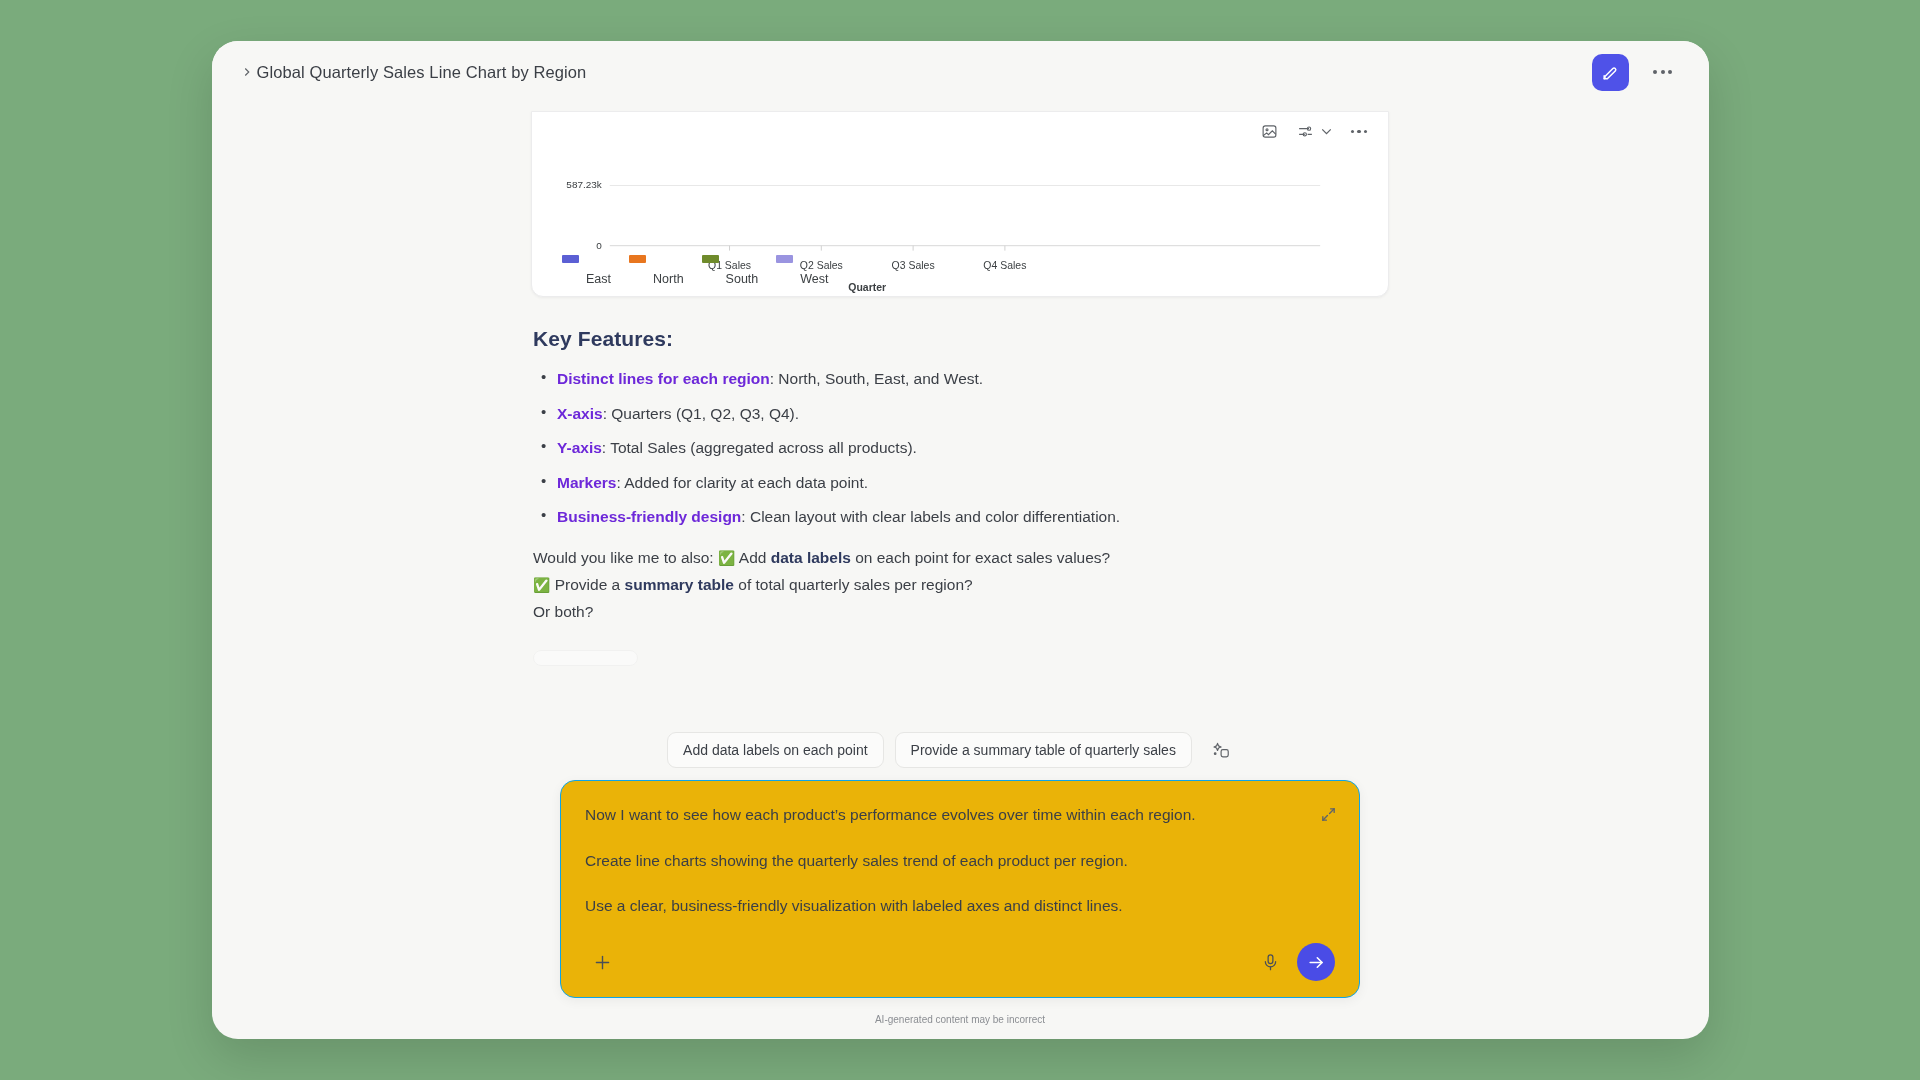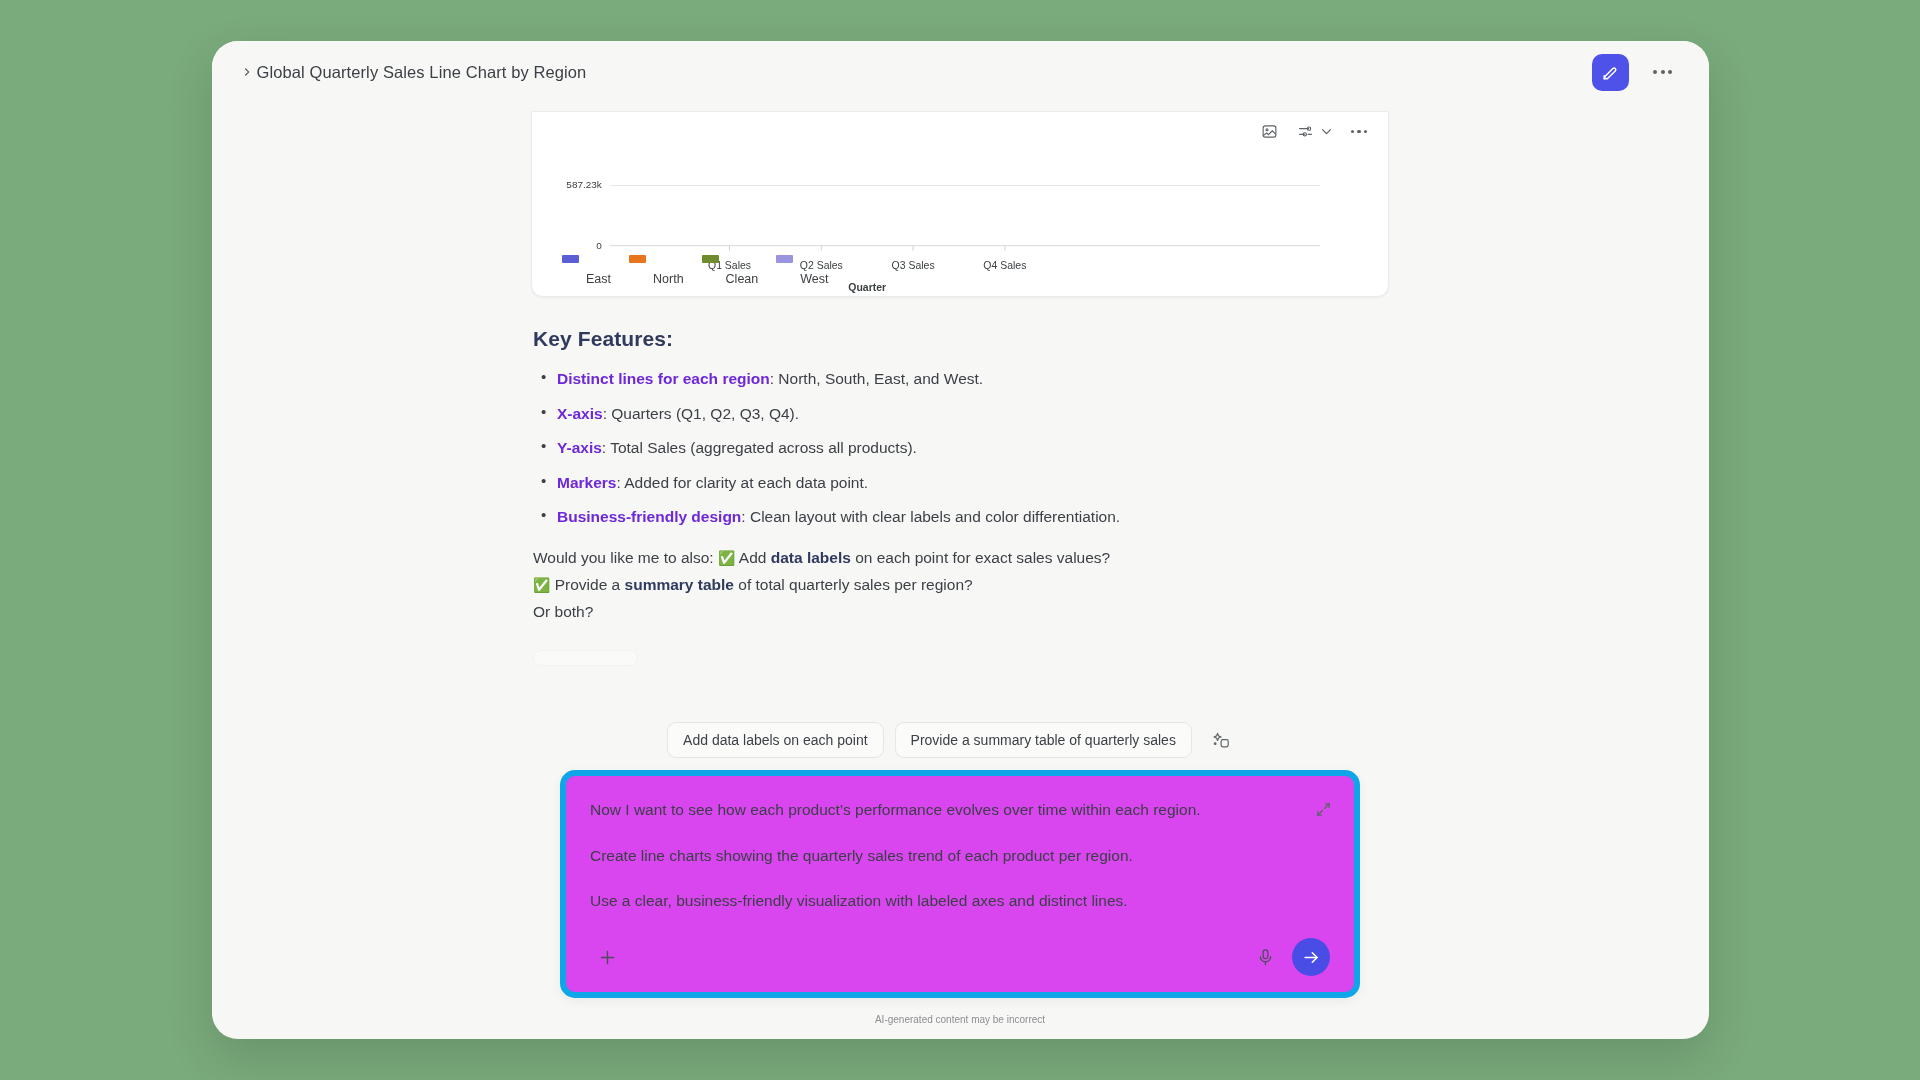--- a/index.html
+++ b/index.html
@@ -157,22 +157,22 @@
     background: none; border: none; cursor: pointer;
     display: flex; align-items: center; justify-content: center;
     width: 30px; height: 30px; color: #5f6368; margin-left: 4px;
   }
   .sparkle-btn svg { width: 19px; height: 19px; }
 
   
   .composer-wrap { flex: 0 0 auto; display: flex; justify-content: center; padding-bottom: 6px; }
   .composer {
     width: 800px;
-    background: #d946ef;
-    border: 6px solid #0ea5e9;
+    background: #eab308;
+    border: 1px solid #0ea5e9;
     border-radius: 15px;
     box-shadow: 0 3px 12px rgba(0,0,0,.055);
     padding: 22px 24px 0 24px;
     position: relative;
   }
   .composer-line {
     font-size: 15.5px; color: #3b3f46; line-height: 1.5;
     margin-bottom: 22px; max-width: 690px;
   }
   .expand-btn {
@@ -299,21 +299,21 @@
             <div class="legend-item">
               <span class="legend-swatch" style="background:#5b5fd4"></span>
               <span class="legend-label">East</span>
             </div>
             <div class="legend-item">
               <span class="legend-swatch" style="background:#e8761f"></span>
               <span class="legend-label">North</span>
             </div>
             <div class="legend-item">
               <span class="legend-swatch" style="background:#6f8b2b"></span>
-              <span class="legend-label">Clean</span>
+              <span class="legend-label">South</span>
             </div>
             <div class="legend-item">
               <span class="legend-swatch" style="background:#9a94e0"></span>
               <span class="legend-label">West</span>
             </div>
           </div>
         </div>
 
         <div class="msg">
           <h3>Key Features:</h3>

